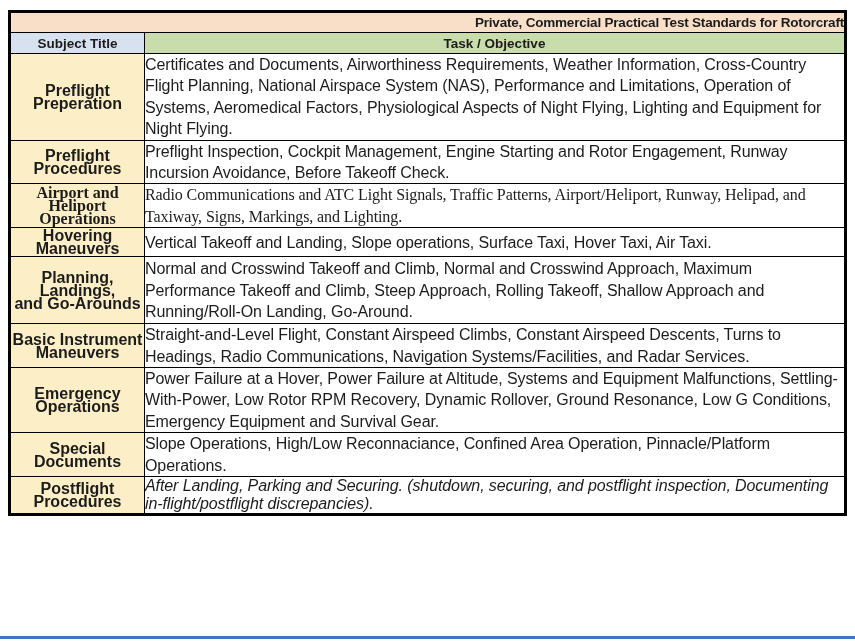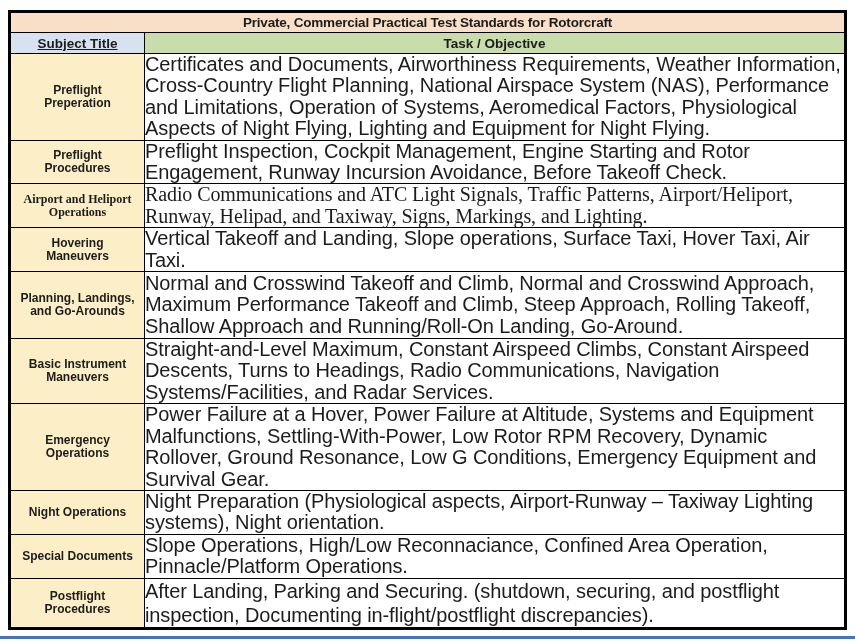--- a/index.html
+++ b/index.html
@@ -26,66 +26,66 @@
   }
   table.pts col.c-subject { width: 135px; }
   table.pts td {
     border: 1.5px solid #000;
     overflow: hidden;
     padding: 0;
   }
   tr.title-row { height: 21px; }
   tr.title-row td {
     background: var(--title-bg, #f9dfc8);
-    text-align: center;
+    text-align: right;
     vertical-align: middle;
     font-weight: bold;
     font-size: 13.5px;
     letter-spacing: -0.2px;
   }
   tr.header-row { height: 21px; }
   tr.header-row td {
     text-align: center;
     vertical-align: middle;
     font-weight: bold;
     font-size: 13.5px;
   }
-  td.h-subject { background: var(--subject-header-bg, #d8e1f0); text-decoration: underline; }
+  td.h-subject { background: var(--subject-header-bg, #d8e1f0); }
   td.h-task    { background: var(--task-header-bg, #c9dcac); }
   td.subj {
     background: var(--subject-cell-bg, #fceec6);
     text-align: center;
     vertical-align: middle;
     font-weight: bold;
-    font-size: 12px;
+    font-size: 16px;
     line-height: 13px;
     white-space: pre-line;
     padding: 0 3px;
   }
   td.task {
     background: #ffffff;
     vertical-align: middle;
-    font-size: 20px;
+    font-size: 16px;
     line-height: 21.4px;
     padding: 0 4px 0 5px;
     letter-spacing: -0.1px;
   }
   tr.r0  { height: 86px; }
   tr.r1  { height: 43px; }
   tr.r2  { height: 43px; font-family: Liberation Serif, serif; }
   tr.r3  { height: 29px; }
   tr.r4  { height: 67px; }
   tr.r5  { height: 44px; }
   tr.r6  { height: 44px; }
   tr.r7  { height: 41px; }
   tr.r8  { height: 65px; }
   tr.r9  { height: 43px; }
   tr.r10 { height: 43px; }
   tr.r11 { height: 34px; }
-  tr.r11 td.task { line-height: 24px; }
+  tr.r11 td.task { line-height: 18px; font-style: italic; }
   .bottom-bar {
     position: absolute;
     left: 0;
     top: 636px;
     width: 855px;
     height: 3px;
     background: var(--accent-bar, #4472c4);
   }
 </style>
 </head>
@@ -125,30 +125,26 @@
       <td class="task">Vertical Takeoff and Landing, Slope operations, Surface Taxi, Hover Taxi, Air Taxi.</td>
     </tr>
     <tr class="r4">
       <td class="subj">Planning, Landings,
 and Go-Arounds</td>
       <td class="task">Normal and Crosswind Takeoff and Climb, Normal and Crosswind Approach, Maximum Performance Takeoff and Climb, Steep Approach, Rolling Takeoff, Shallow Approach and Running/Roll-On Landing, Go-Around.</td>
     </tr>
     <tr class="r7">
       <td class="subj">Basic Instrument
 Maneuvers</td>
-      <td class="task">Straight-and-Level Maximum, Constant Airspeed Climbs, Constant Airspeed Descents, Turns to Headings, Radio Communications, Navigation Systems/Facilities, and Radar Services.</td>
+      <td class="task">Straight-and-Level Flight, Constant Airspeed Climbs, Constant Airspeed Descents, Turns to Headings, Radio Communications, Navigation Systems/Facilities, and Radar Services.</td>
     </tr>
     <tr class="r8">
       <td class="subj">Emergency
 Operations</td>
       <td class="task">Power Failure at a Hover, Power Failure at Altitude, Systems and Equipment Malfunctions, Settling-With-Power, Low Rotor RPM Recovery, Dynamic Rollover, Ground Resonance, Low G Conditions, Emergency Equipment and Survival Gear.</td>
-    </tr>
-    <tr class="r9">
-      <td class="subj">Night Operations</td>
-      <td class="task">Night Preparation (Physiological aspects, Airport-Runway – Taxiway Lighting systems), Night orientation.</td>
     </tr>
     <tr class="r10">
       <td class="subj">Special Documents</td>
       <td class="task">Slope Operations, High/Low Reconnaciance, Confined Area Operation, Pinnacle/Platform Operations.</td>
     </tr>
     <tr class="r11">
       <td class="subj">Postflight
 Procedures</td>
       <td class="task">After Landing, Parking and Securing. (shutdown, securing, and postflight inspection, Documenting in-flight/postflight discrepancies).</td>
     </tr>

